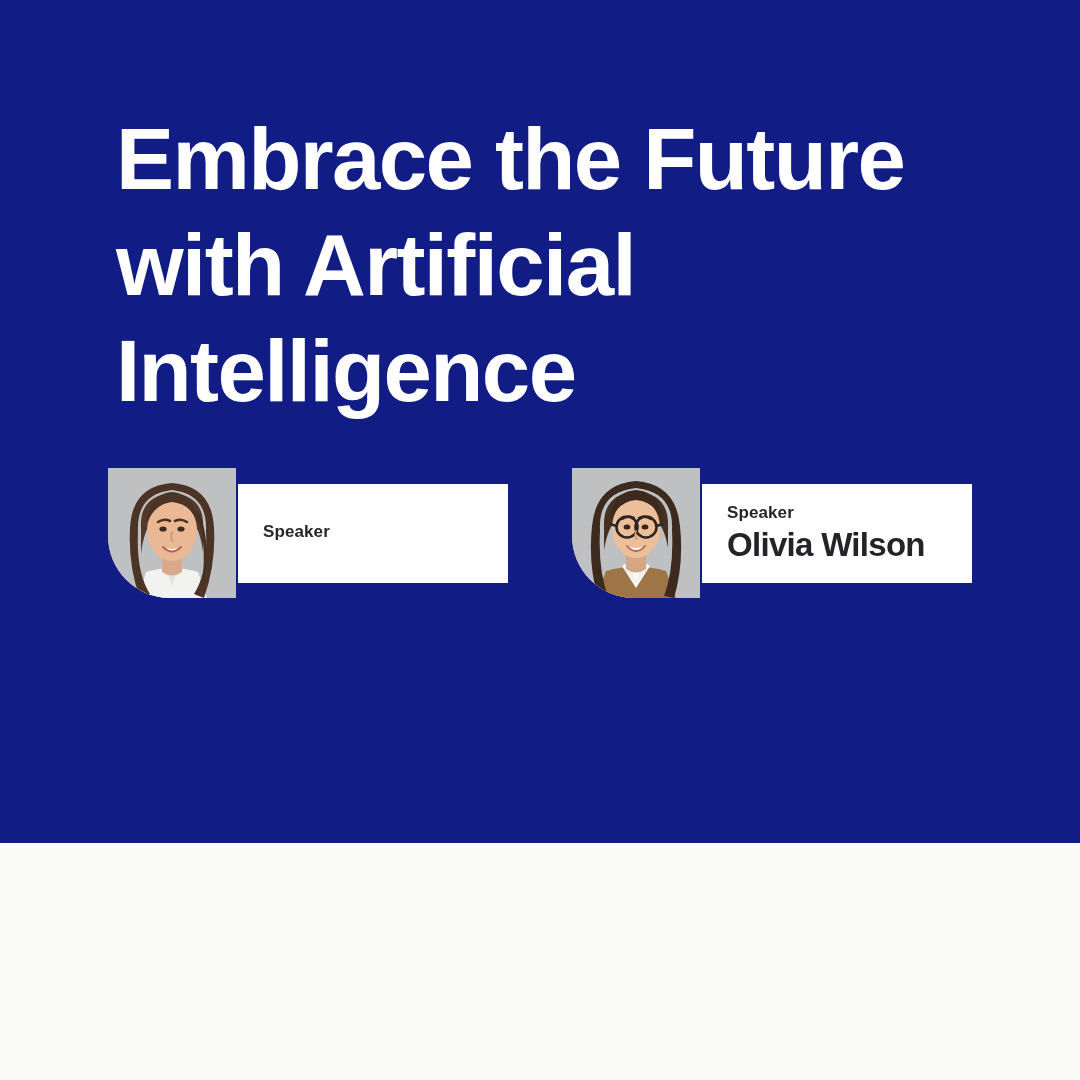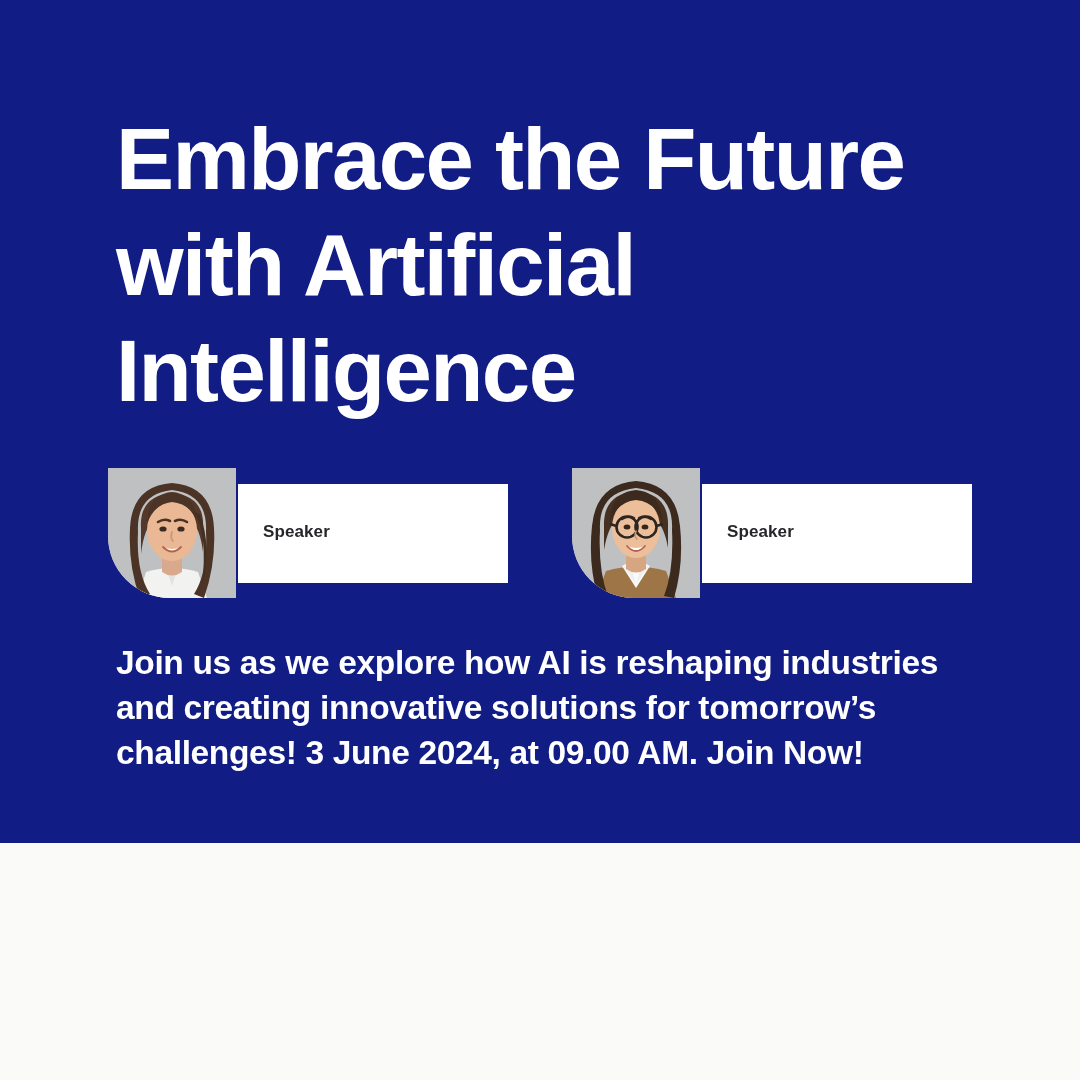--- a/index.html
+++ b/index.html
@@ -168,25 +168,25 @@
           <path d="M64 63 q-2 6 1 8" stroke="#CB9873" stroke-width="1.7" fill="none" stroke-linecap="round"></path>
 
           <path d="M55 78 q9 9 18 0 q-9 4 -18 0 Z" fill="#FFFFFF"></path>
           <path d="M55 78 q9 10 18 0" stroke="#B0644F" stroke-width="1.8" fill="none" stroke-linecap="round"></path>
 
           <path d="M38 54 Q39 24 64 22 Q89 24 90 54 Q84 34 64 32 Q45 34 38 54 Z" fill="#3C2A1E"></path>
         </svg>
       </div>
       <div class="name-panel">
         <div class="speaker-role">Speaker</div>
+        <div class="speaker-name">Olivia Wilson</div>
       </div>
     </div>
   </div>
 
-  <div class="body-copy">Join us as we explore how AI is reshaping industries and creating innovative solutions for tomorrow’s challenges! 3 June 2024, at 09.00 AM. Join Now!</div>
 
   <div class="footer">
 
     
 
     
 
     
 
     

